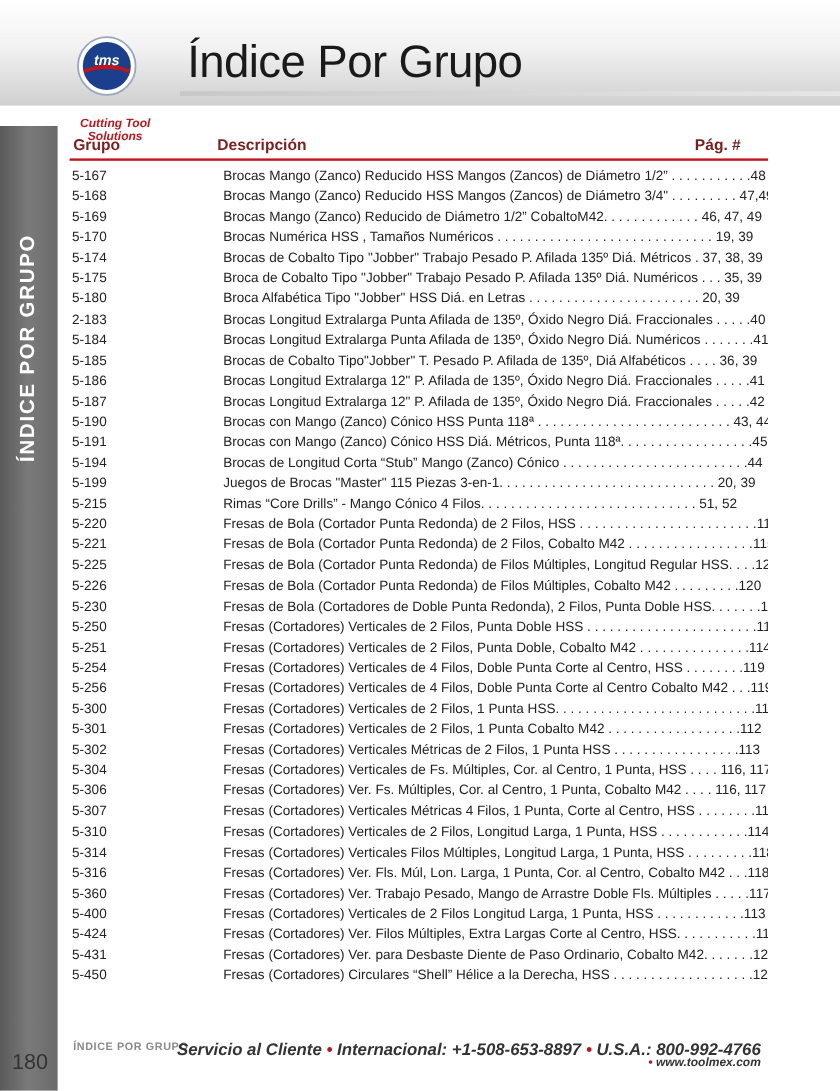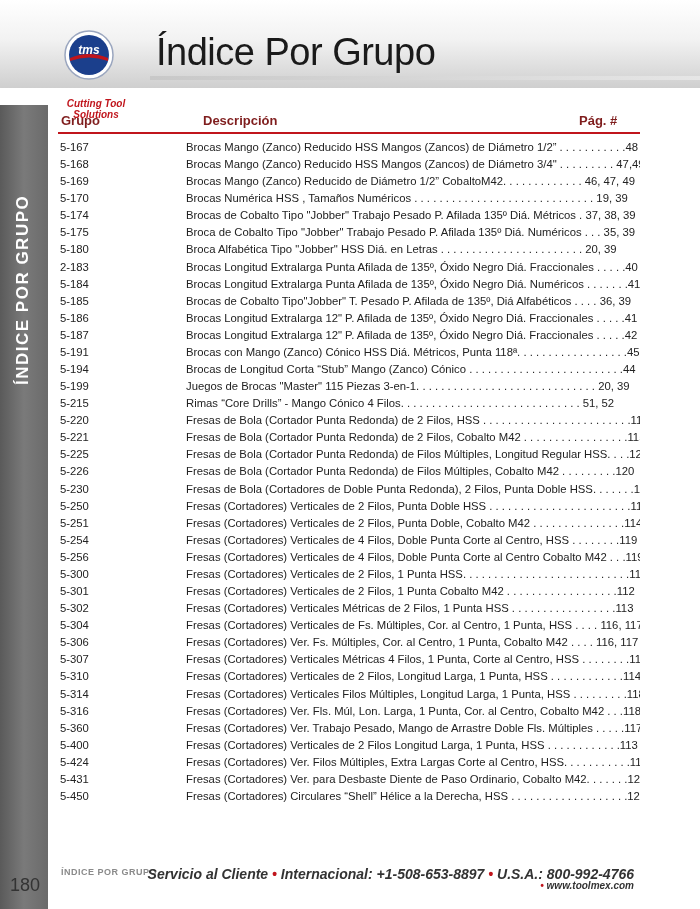--- a/index.html
+++ b/index.html
@@ -78,21 +78,21 @@
   <div>Solutions</div>
 </div>
 
 <div class="page-title">Índice Por Grupo</div>
 
 <div class="side-band">
   <div class="side-label">ÍNDICE POR GRUPO</div>
 </div>
 
 <div class="col-header" style="left:61px">Grupo</div>
-<div class="col-header" style="left:203px">Descripción</div>
+<div class="col-header" style="left:181px">Descripción</div>
 <div class="col-header" style="left:579px">Pág. #</div>
 <div class="header-rule"></div>
 
 <div class="rows" id="rows">
     <div class="row">
       <span class="grp">5-167</span>
       <span class="desc">Brocas Mango (Zanco) Reducido HSS Mangos (Zancos) de Diámetro 1/2” . . . . . . . . . . .48</span>
     </div>
     <div class="row">
       <span class="grp">5-168</span>
@@ -130,20 +130,24 @@
       <span class="grp">5-185</span>
       <span class="desc">Brocas de Cobalto Tipo"Jobber" T. Pesado P. Afilada de 135º, Diá Alfabéticos . . . . 36, 39</span>
     </div>
     <div class="row">
       <span class="grp">5-186</span>
       <span class="desc">Brocas Longitud Extralarga 12" P. Afilada de 135º, Óxido Negro Diá. Fraccionales . . . . .41</span>
     </div>
     <div class="row">
       <span class="grp">5-187</span>
       <span class="desc">Brocas Longitud Extralarga 12" P. Afilada de 135º, Óxido Negro Diá. Fraccionales . . . . .42</span>
+    </div>
+    <div class="row">
+      <span class="grp">5-190</span>
+      <span class="desc">Brocas con Mango (Zanco) Cónico HSS Punta 118ª . . . . . . . . . . . . . . . . . . . . . . . . . . 43, 44</span>
     </div>
     <div class="row">
       <span class="grp">5-191</span>
       <span class="desc">Brocas con Mango (Zanco) Cónico HSS Diá. Métricos, Punta 118ª. . . . . . . . . . . . . . . . . .45</span>
     </div>
     <div class="row">
       <span class="grp">5-194</span>
       <span class="desc">Brocas de Longitud Corta “Stub” Mango (Zanco) Cónico . . . . . . . . . . . . . . . . . . . . . . . . .44</span>
     </div>
     <div class="row">

